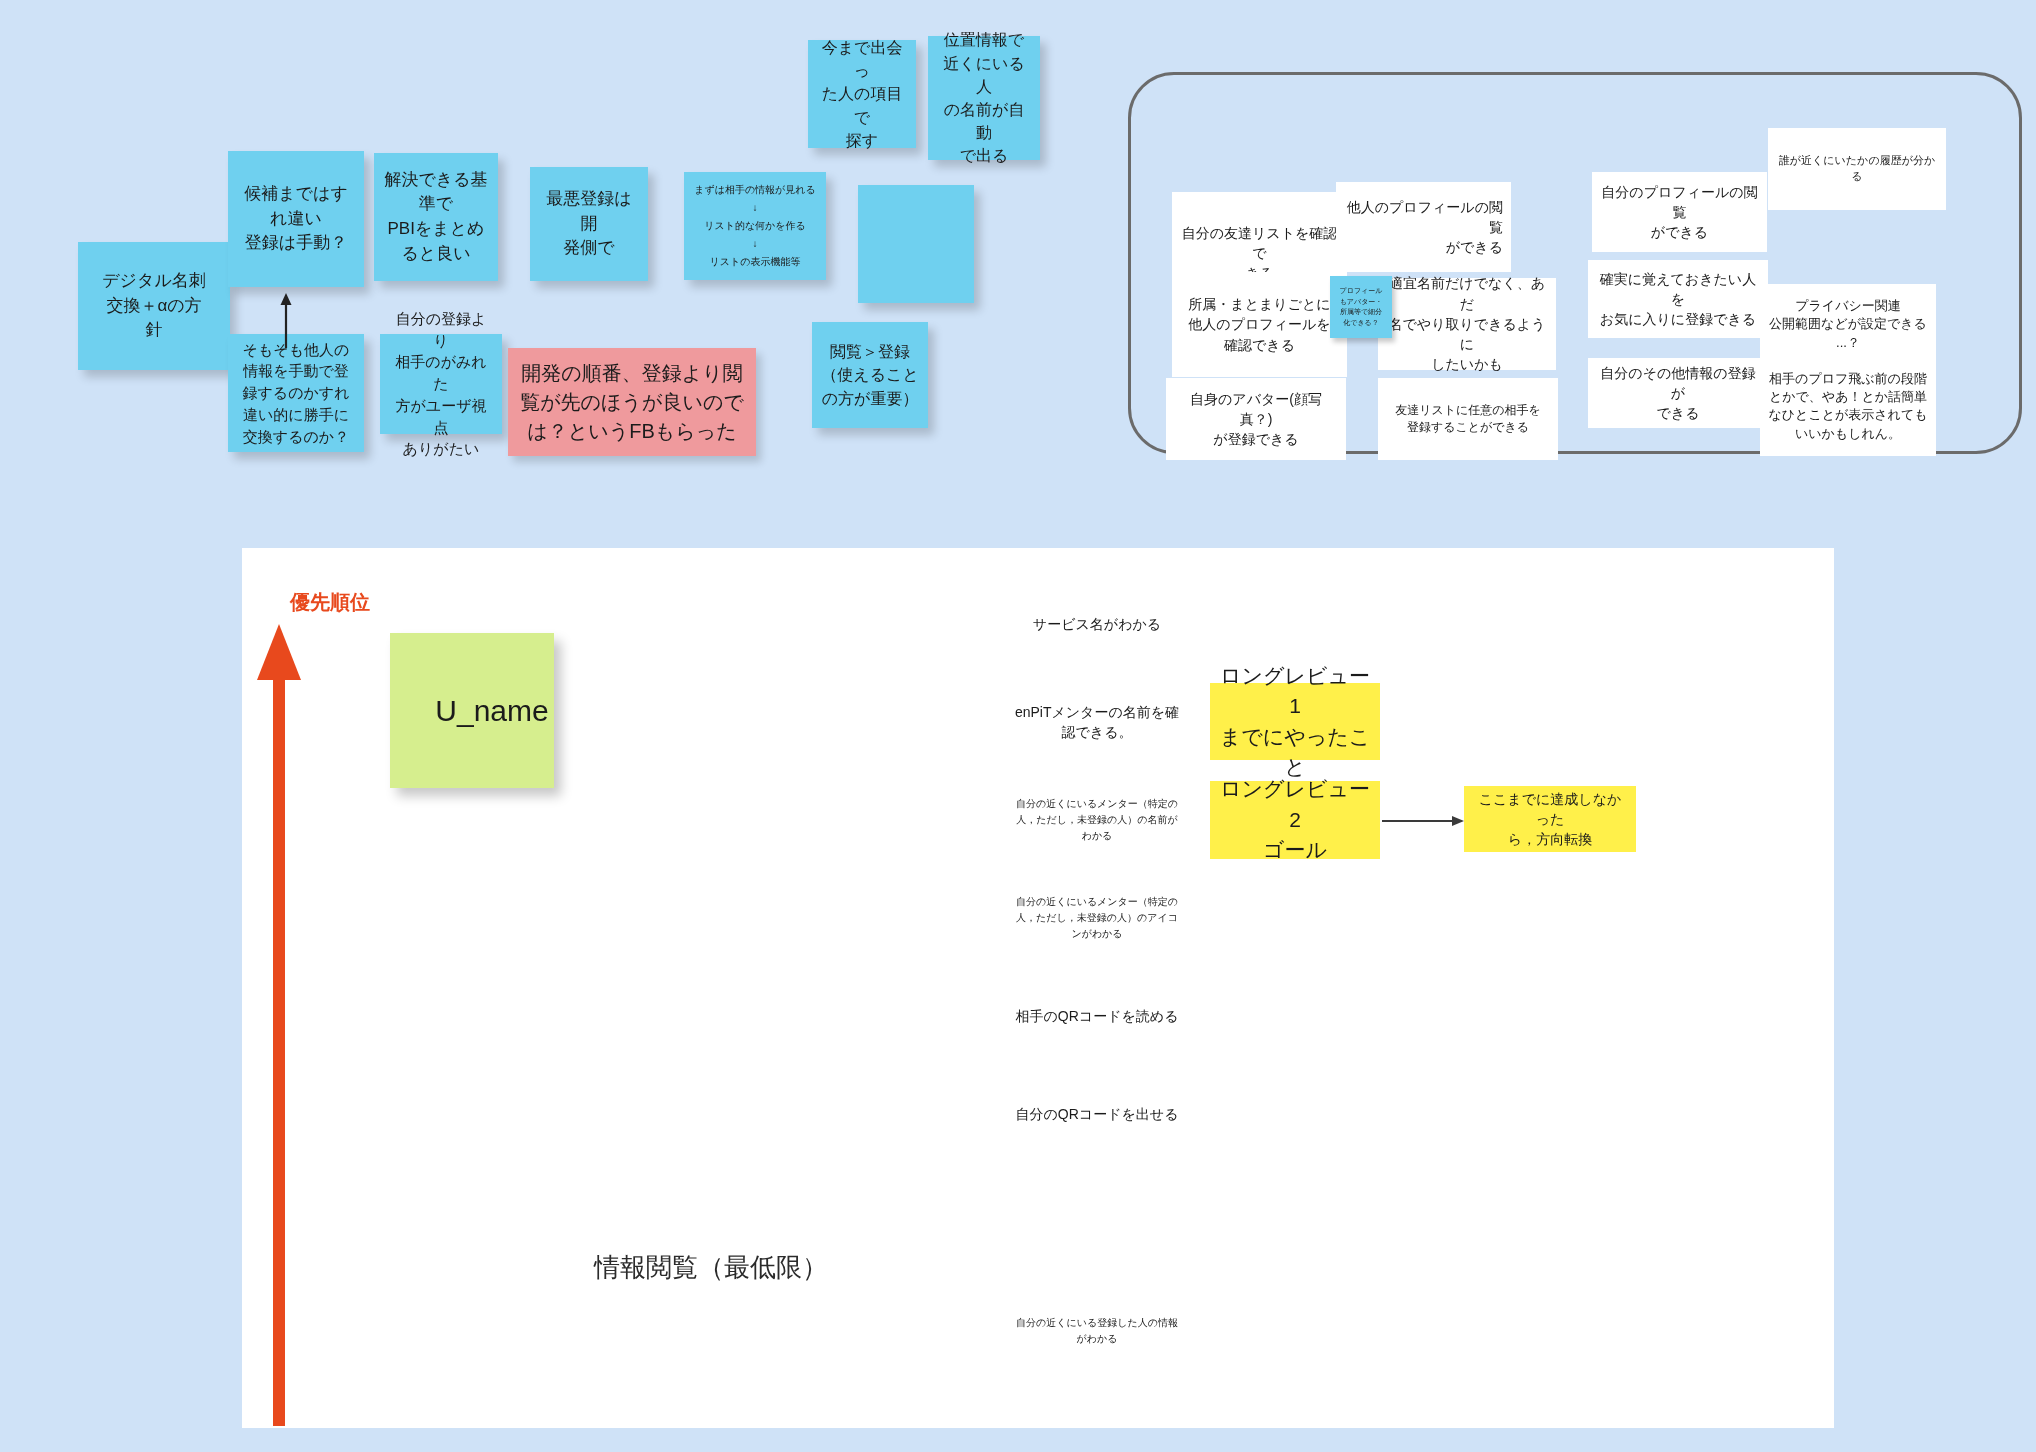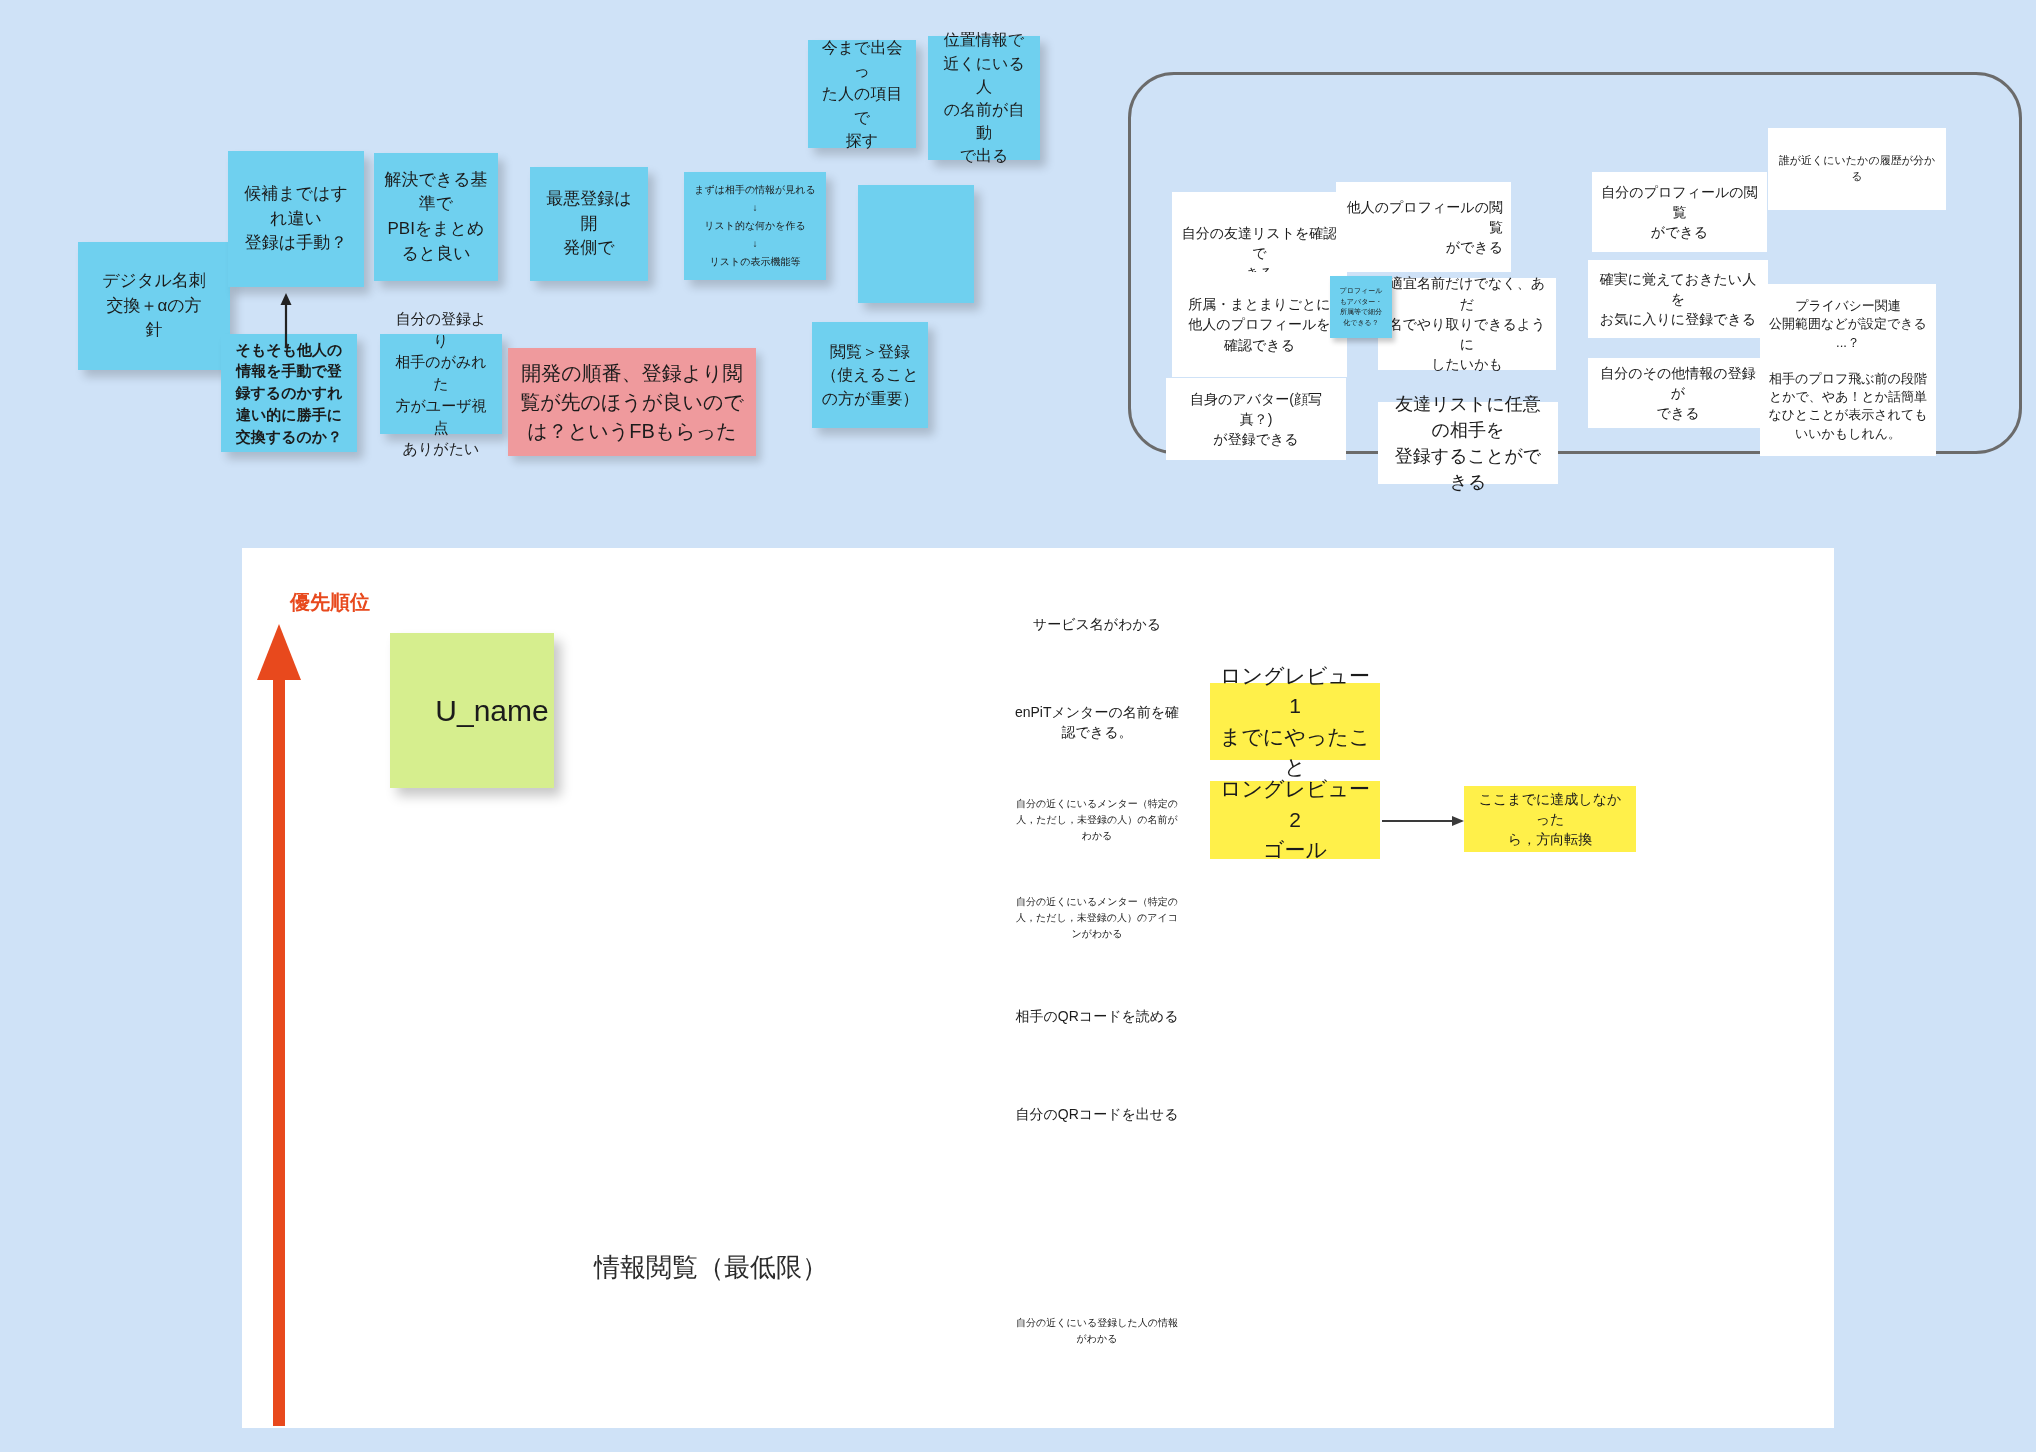--- a/index.html
+++ b/index.html
@@ -134,21 +134,21 @@
 た人の項目で
 探す</div>
 
     <div class="note blue" style="left:928px; top:36px;  width:112px; height:124px; font-size:16px;">位置情報で
 近くにいる人
 の名前が自動
 で出る</div>
 
     <div class="note blue" style="left:858px; top:185px; width:116px; height:118px;"></div>
 
-    <div class="note blue" style="left:221px; top:334px; width:136px; height:118px; font-size:15px;font-weight:bold;">そもそも他人の
+    <div class="note blue" style="left:228px; top:334px; width:136px; height:118px; font-size:15px;">そもそも他人の
 情報を手動で登
 録するのかすれ
 違い的に勝手に
 交換するのか？</div>
 
     <div class="note blue" style="left:380px; top:334px; width:122px; height:100px; font-size:15px;">自分の登録より
 相手のがみれた
 方がユーザ視点
 ありがたい</div>
 
@@ -197,21 +197,21 @@
 ...？
 
 相手のプロフ飛ぶ前の段階
 とかで、やあ！とか話簡単
 なひとことが表示されても
 いいかもしれん。</div>
 
     <div class="note orange" style="left:1166px; top:378px; width:180px; height:82px; font-size:14px;">自身のアバター(顔写真？)
 が登録できる</div>
 
-    <div class="note orange" style="left:1378px; top:378px; width:180px; height:82px; font-size:18px;margin-top:24px;">友達リストに任意の相手を
+    <div class="note orange" style="left:1378px; top:378px; width:180px; height:82px; font-size:12px;">友達リストに任意の相手を
 登録することができる</div>
 
     <div class="note orange" style="left:1588px; top:358px; width:180px; height:70px; font-size:14px;">自分のその他情報の登録が
 できる</div>
 
     <div class="note blue-flat" style="left:1330px; top:276px; width:62px; height:62px; font-size:7px; line-height:1.5;
                 box-shadow:3px 4px 5px rgba(0,0,0,0.22);">プロフィール
 もアバター・
 所属等で細分
 化できる？</div>

